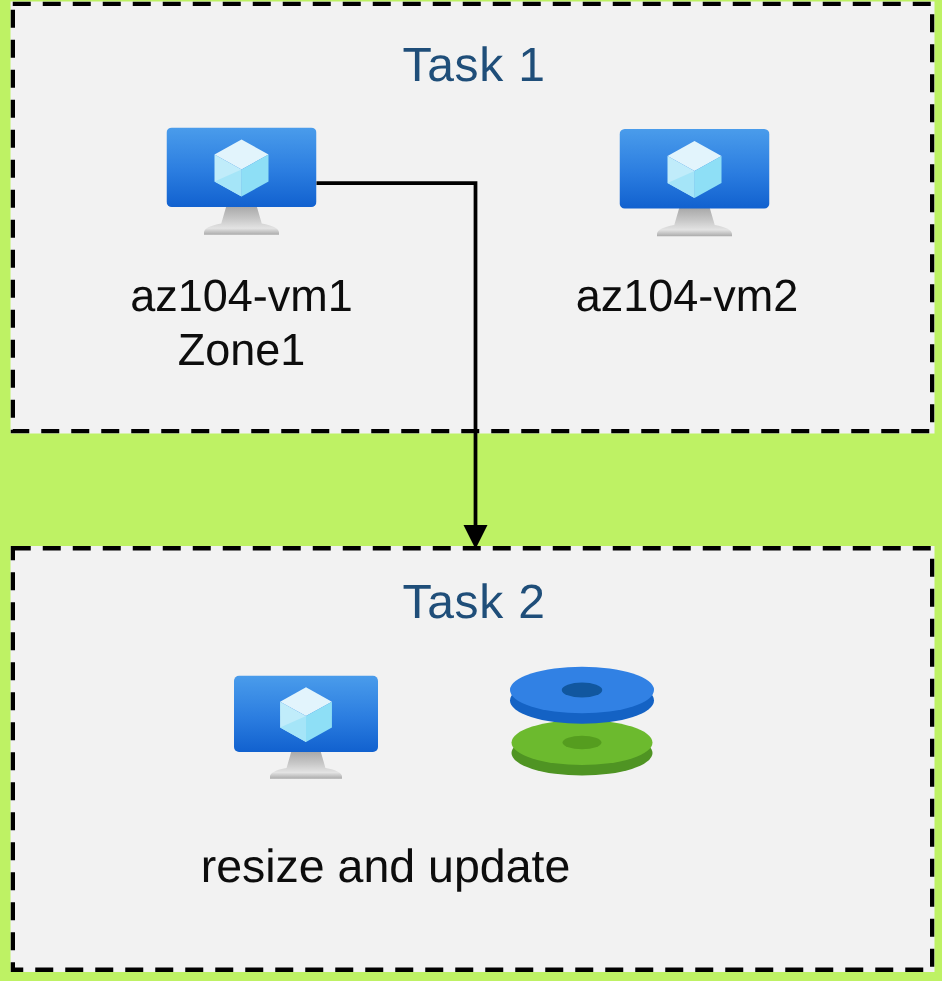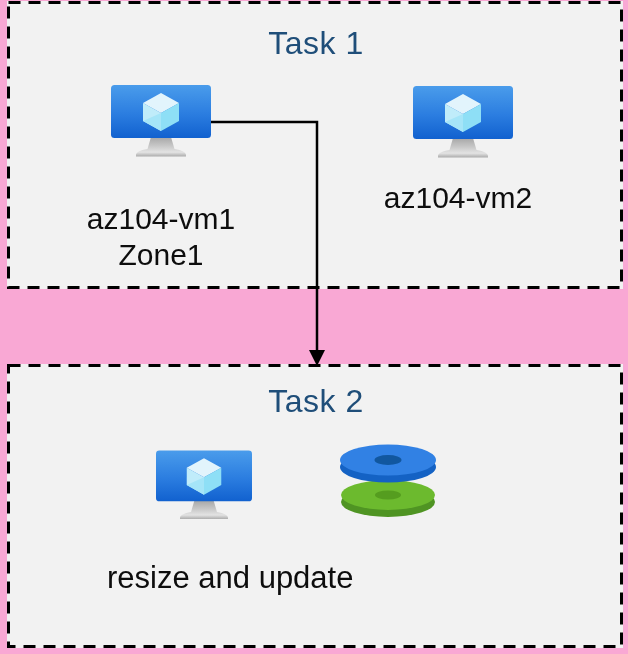--- a/index.html
+++ b/index.html
@@ -1,34 +1,34 @@
 <!DOCTYPE html>
 <html style="--title_color: #1f4e79; --label_color: #0d0d0d; --box_bg: #f2f2f2; --box_border: #000000; --arrow_color: #000000; --vm_screen_top: #4a9ceb; --vm_screen_bottom: #1161cf; --disk_top_blue: #3181e4; --disk_bottom_green: #6cba2e;"><head>
 <meta charset="utf-8">
 <style>
   html,body{margin:0;padding:0;background:#ffffff;}
   .stage{
-    position:relative;width:628px;height:654px;background:#f9a8d4;overflow:hidden;
+    position:relative;width:628px;height:654px;background:#bef264;overflow:hidden;
     font-family:"Liberation Sans", sans-serif;
   }
   .task-box{
     position:absolute;background:var(--box_bg,#f2f2f2);
   }
   .border-svg{position:absolute;left:0;top:0;width:100%;height:100%;display:block;}
   .box-title{
     position:absolute;left:8px;width:616px;text-align:center;
     font-size:32px;font-weight:400;color:var(--title_color,#1f4e79);
     letter-spacing:0.5px;
   }
   .vm-label{
     position:absolute;width:204px;text-align:center;
     font-size:30px;line-height:36px;color:var(--label_color,#0d0d0d);
   }
   .caption{
-    position:absolute;text-align:left;
+    position:absolute;text-align:center;
     font-size:31px;color:var(--label_color,#0d0d0d);
   }
   .icon{position:absolute;}
   .icon svg{display:block;width:100%;height:100%;}
   .arrow-overlay{
     position:absolute;left:0;top:0;width:628px;height:654px;
     pointer-events:none;z-index:5;
   }
 </style>
 </head>
@@ -74,21 +74,21 @@
     <svg viewBox="0 0 100 74">
       <path d="M40,52 L60,52 L63.5,64 C71,65.2 75,67.6 75,70 L75,71.5 L25,71.5 L25,70 C25,67.6 29,65.2 36.5,64 Z" fill="url(#standGrad)"></path>
       <rect x="0" y="0" width="100" height="53" rx="3.5" fill="url(#screenGrad)"></rect>
       <path d="M50,8 L68,18 L50,28 L32,18 Z" fill="#e2f4fc"></path>
       <path d="M32,18 L50,28 L50,46 L32,36 Z" fill="#c0ecfa"></path>
       <path d="M50,28 L32,36 L50,46 Z" fill="#a5e5f8"></path>
       <path d="M68,18 L50,28 L50,46 L68,36 Z" fill="#8edff6"></path>
     </svg>
   </div>
 
-  <div class="vm-label" style="left:59px;top:180px;margin-top:21px;">
+  <div class="vm-label" style="left:59px;top:180px;">
     <div>az104-vm1</div>
     <div>Zone1</div>
   </div>
   <div class="vm-label" style="left:356px;top:180px;">
     <div>az104-vm2</div>
   </div>
 
   <div class="task-box" style="left:7px;top:364px;width:616px;height:284px;">
     <svg class="border-svg" viewBox="0 0 616 284" preserveAspectRatio="none">
       <rect x="1.5" y="1.5" width="613" height="281" fill="none" stroke="#000000" stroke-width="3" stroke-dasharray="12 8"></rect>

